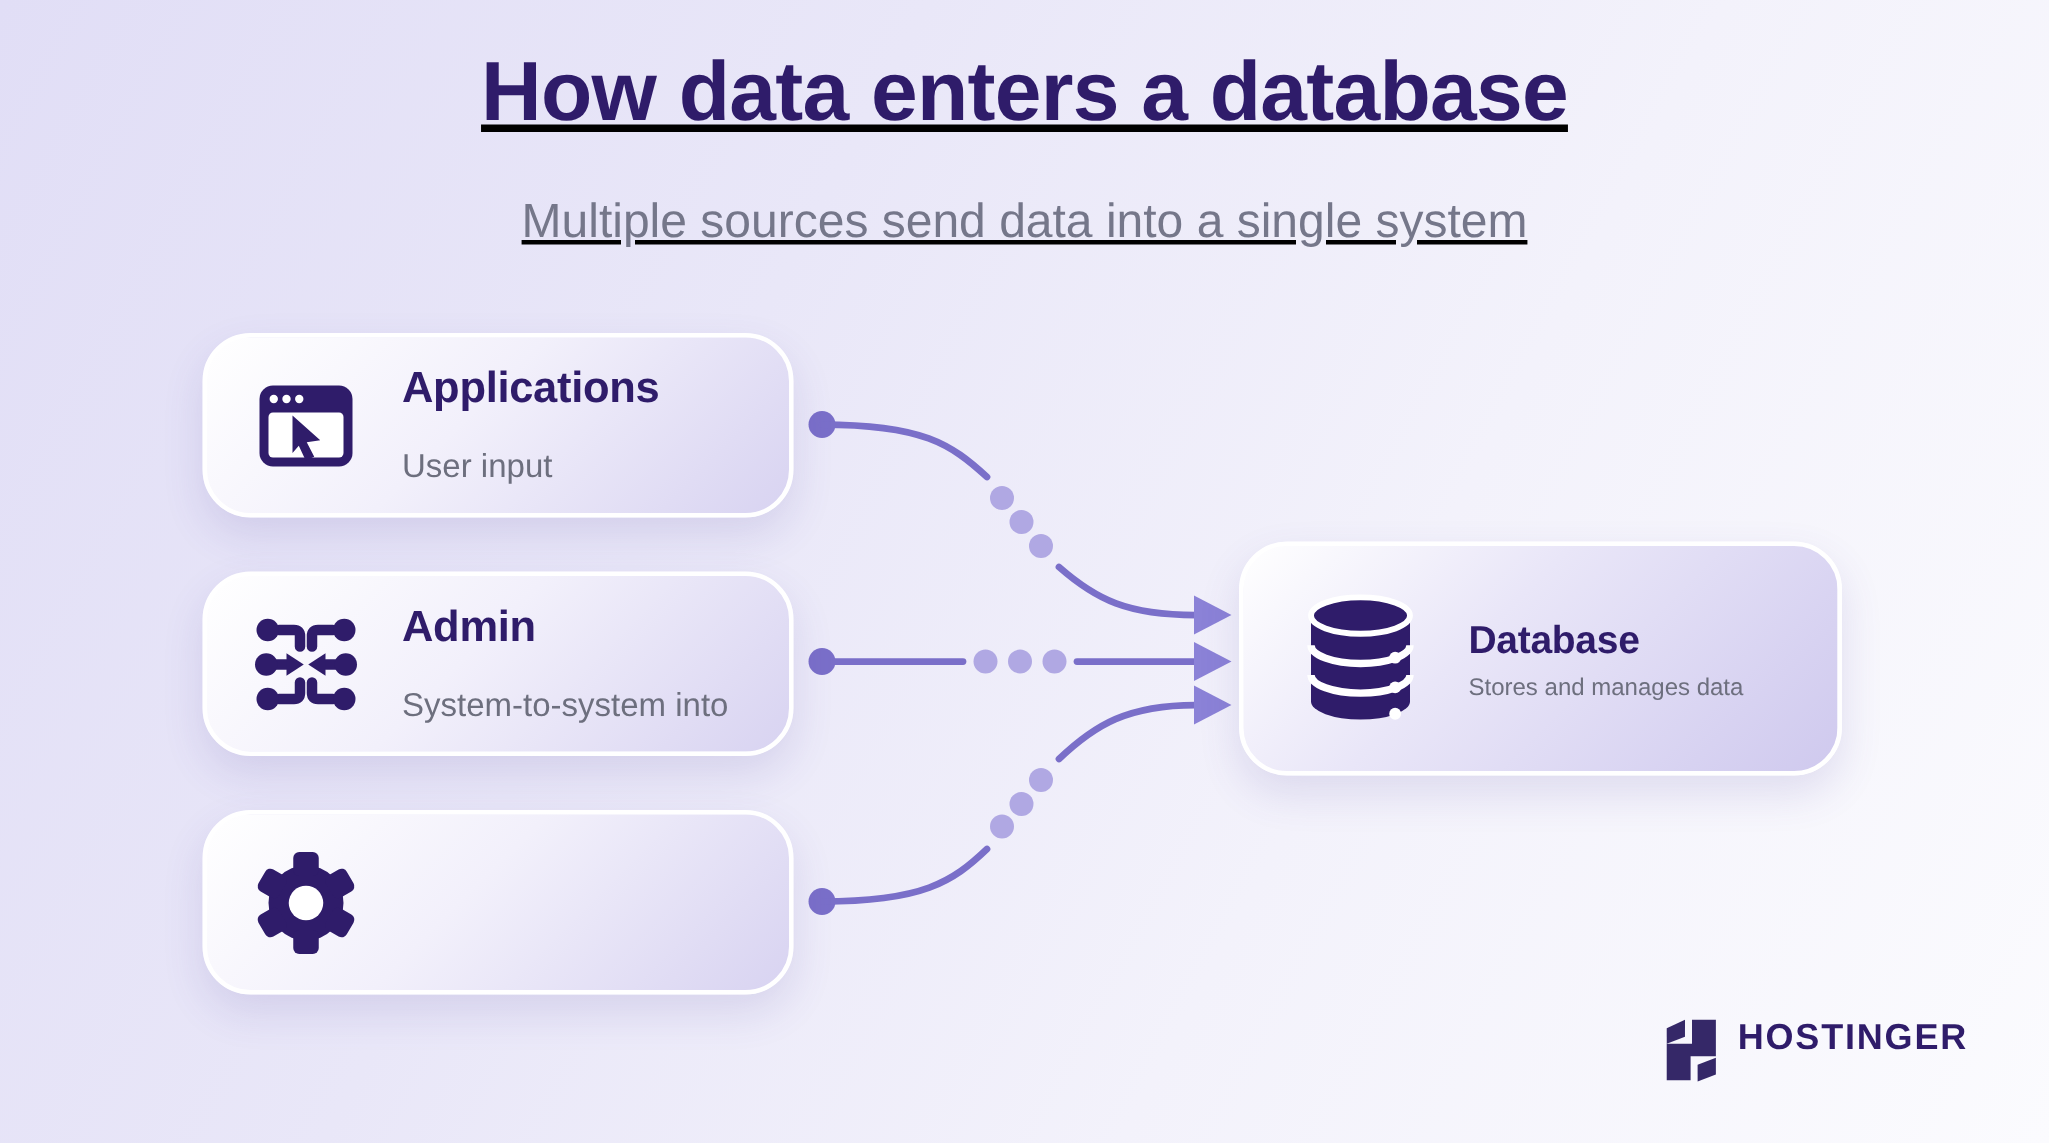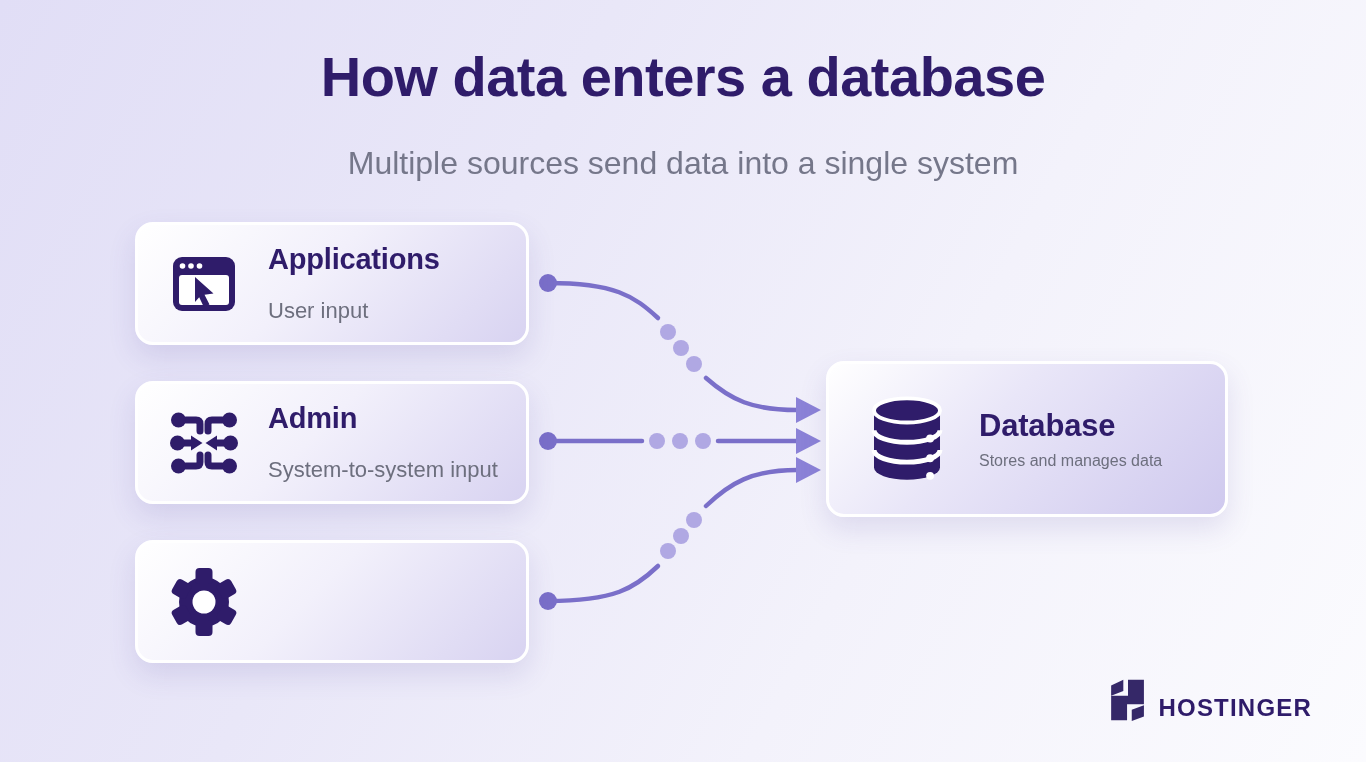--- a/index.html
+++ b/index.html
@@ -3,51 +3,51 @@
 <meta charset="utf-8">
 <style>
   * { margin: 0; padding: 0; box-sizing: border-box; }
   html,body { width: 1366px; height: 762px; }
   body {
     position: relative;
     font-family: "Liberation Sans", "DejaVu Sans", sans-serif;
     background: linear-gradient(118deg, #e1def6 0%, #e9e7f8 35%, #f3f2fb 65%, #fbfbfe 100%);
     overflow: hidden;
   }
-  .header { position: absolute; top: 44px; left: 0; width: 100%; text-align: center; }
+  .header { position: absolute; top: 28px; left: 0; width: 100%; text-align: center; text-decoration: underline; }
   .title {
     font-size: 56px; font-weight: 700; color: #2F1C6A; letter-spacing: -0.5px;
   }
   .subtitle {
     margin-top: 36px; font-size: 32px; font-weight: 400; color: #75778a;
   }
   .card {
     position: absolute;
     background: linear-gradient(135deg, #ffffff 0%, #f2f0fb 45%, #d8d3f1 100%);
     border: 3px solid #ffffff;
-    border-radius: 18px;
+    border-radius: 32px;
     box-shadow: 0 12px 28px rgba(84, 73, 166, 0.14);
     display: flex; align-items: center;
   }
   .card.source { left: 135px; width: 394px; height: 123px; padding-left: 28px; gap: 26px; }
   .card.src-1 { top: 222px; }
   .card.src-2 { top: 381px; }
   .card.src-3 { top: 540px; }
   .card.target {
     left: 826px; top: 361px; width: 402px; height: 156px; padding-left: 34px; gap: 28px;
     background: linear-gradient(135deg, #ffffff 0%, #e9e6f8 40%, #cfc9ee 100%);
   }
   .card .icon { flex: 0 0 auto; display: block; }
   .card-text { display: flex; flex-direction: column; }
   .card-title { font-size: 29px; font-weight: 700; color: #2F1C6A; letter-spacing: -0.2px; }
   .card-sub { margin-top: 22px; font-size: 22px; color: #6d6f7e; }
-  .card.target .card-title { font-size: 31px; }
+  .card.target .card-title { font-size: 26px; }
   .card.target .card-sub { font-size: 16px; margin-top: 8px; }
   .connectors { position: absolute; top: 0; left: 0; width: 1366px; height: 762px; pointer-events: none; }
-  .logo { position: absolute; right: 54px; bottom: 40px; display: flex; align-items: flex-end; gap: 13px; }
+  .logo { position: absolute; right: 54px; bottom: 40px; display: flex; align-items: flex-start; gap: 13px; }
   .logo-text { font-size: 24px; font-weight: 800; letter-spacing: 1.2px; color: #2F1C6A; }
 </style>
 </head>
 <body>
 
 <div class="header">
   <div class="title">How data enters a database</div>
   <div class="subtitle">Multiple sources send data into a single system</div>
 </div>
 
@@ -112,21 +112,21 @@
       <circle cx="12.5" cy="61" r="7.5"></circle>
       <circle cx="63.5" cy="61" r="7.5"></circle>
       <circle cx="11.5" cy="38" r="7.5"></circle>
       <circle cx="64.5" cy="38" r="7.5"></circle>
       <polygon points="25,30.5 36.5,38 25,45.5"></polygon>
       <polygon points="51,30.5 39.5,38 51,45.5"></polygon>
     </g>
   </svg>
   <div class="card-text">
     <div class="card-title">Admin</div>
-    <div class="card-sub">System-to-system input</div>
+    <div class="card-sub">System-to-system into</div>
   </div>
 </div>
 
 <div class="card source src-3">
   <svg class="icon" width="76" height="76" viewBox="0 0 76 76" aria-hidden="true">
     <g fill="#2F1C6A">
       <circle cx="38" cy="38" r="25"></circle>
       <g>
         <rect x="29.5" y="4" width="17" height="16" rx="4"></rect>
         <rect x="29.5" y="56" width="17" height="16" rx="4"></rect>

